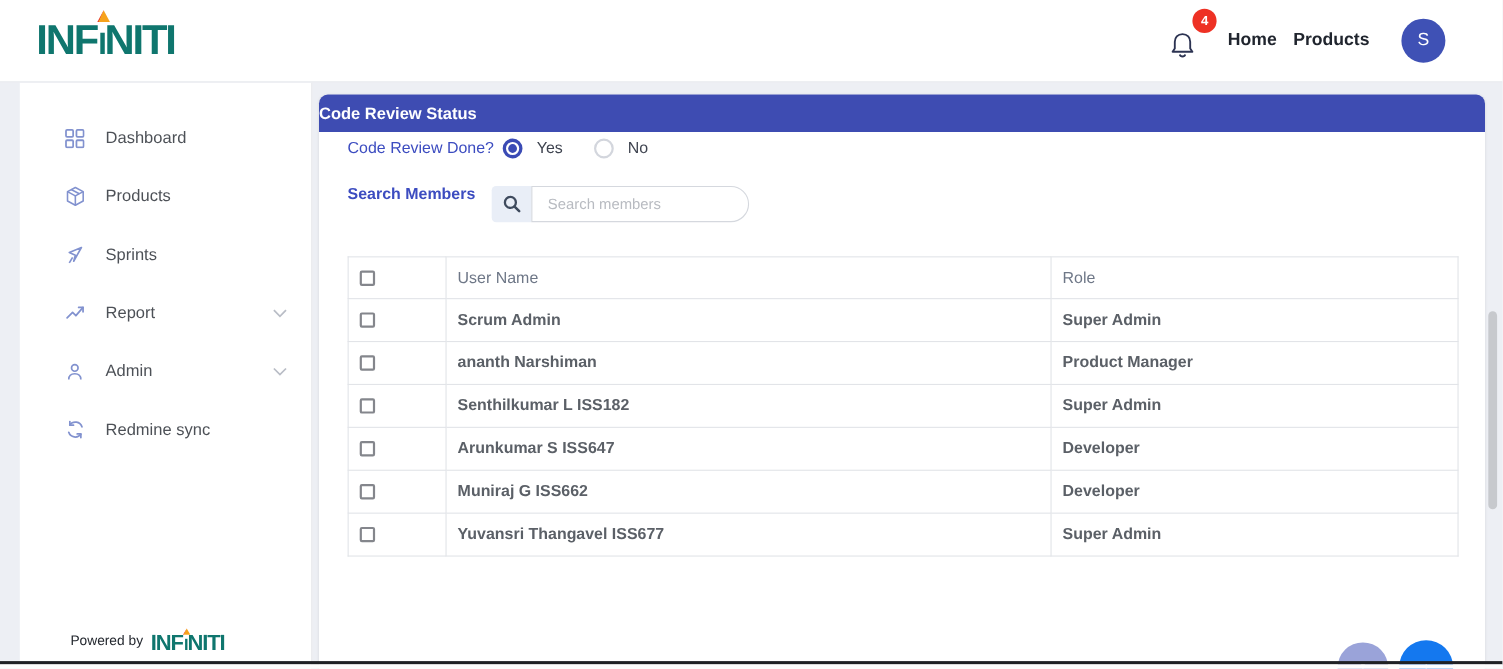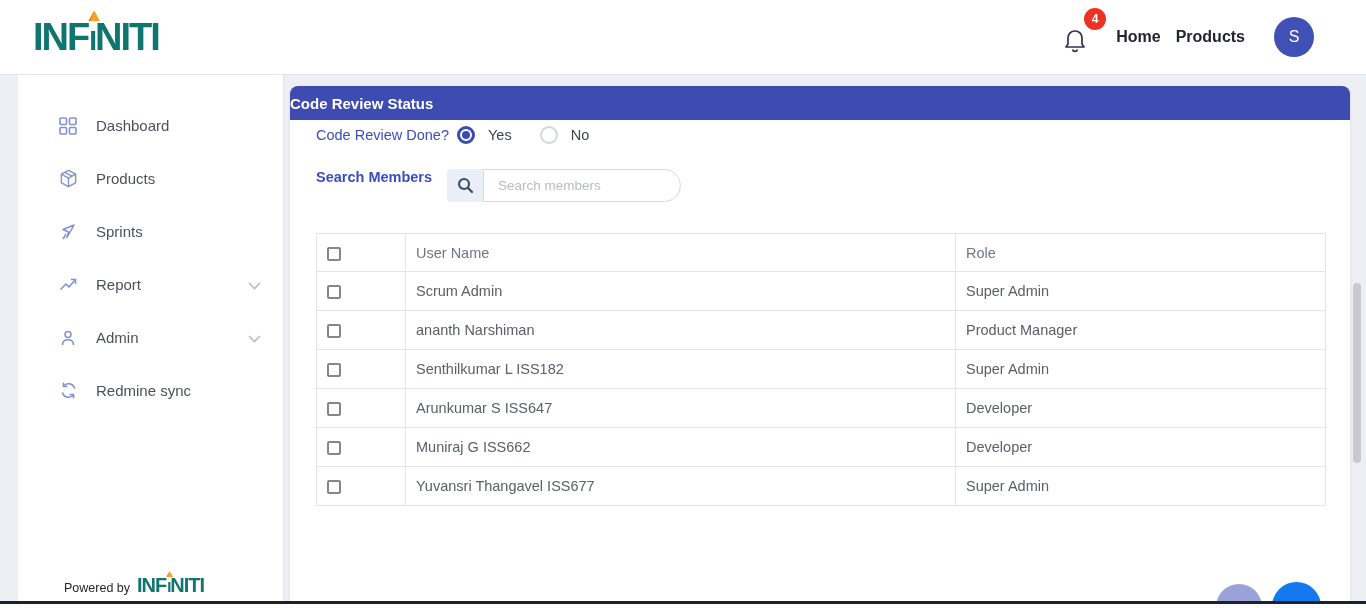--- a/index.html
+++ b/index.html
@@ -55,21 +55,21 @@
   }
   .side-item {
     height:53px; display:flex; align-items:center; padding-left:40px;
     cursor:pointer;
   }
   .side-icon { width:20px; height:20px; margin-right:18px; display:flex; align-items:center; justify-content:center; }
   .side-label { font-size:15px; color:#4d5157; }
   .side-chevron { margin-left:auto; margin-right:22px; }
   .side-footer {
     position:absolute; left:46px; bottom:13px;
-    display:flex; align-items:flex-end; gap:7px;
+    display:flex; align-items:flex-start; gap:7px;
   }
   .side-footer .powered { font-size:12.5px; color:#23272e; }
   .side-footer .brand-text { font-size:20px; letter-spacing:-1px; }
   .side-footer .logo-tri { width:7px; height:6px; }
 
   
   .main { position:absolute; left:266px; top:75px; right:0; bottom:0; background:#edeff4; }
   .card {
     position:absolute; left:24px; top:11px; width:1060px; height:600px;
     background:#ffffff; border-radius:8px 8px 0 0;
@@ -107,21 +107,21 @@
     padding:0 14px; font-size:13.5px; color:#3f4450; outline:none;
     font-family:"Liberation Sans", sans-serif;
   }
   .search-input::placeholder { color:#b8bbc1; }
 
   table.members {
     margin:31px 0 0 26px; width:1009px; border-collapse:collapse; table-layout:fixed;padding-left:14px;
   }
   table.members th, table.members td { border:1px solid #e2e4e8; padding-left:10px; text-align:left; }
   table.members th { height:38px; font-size:14.5px; font-weight:normal; color:#6e7787; }
-  table.members td { height:39px; font-size:14.5px; color:#5b6067; }
+  table.members td { height:39px; font-size:14.5px; color:#5b6067;font-weight:bold; }
   .cb {
     width:14px; height:14px; border:2px solid #84868c; border-radius:2px;
     background:#fff; display:inline-block; vertical-align:middle; cursor:pointer;
   }
 
   
   .fab { position:absolute; border-radius:50%; color:#fff; display:flex; align-items:center; justify-content:center; cursor:pointer; z-index:20; font-size:17px; }
   .fab-up   { left:1216px; top:584px; width:46px; height:46px; background:#9aa3d9; }
   .fab-down { left:1272px; top:582px; width:49px; height:49px; background:#1478ef; }
 

